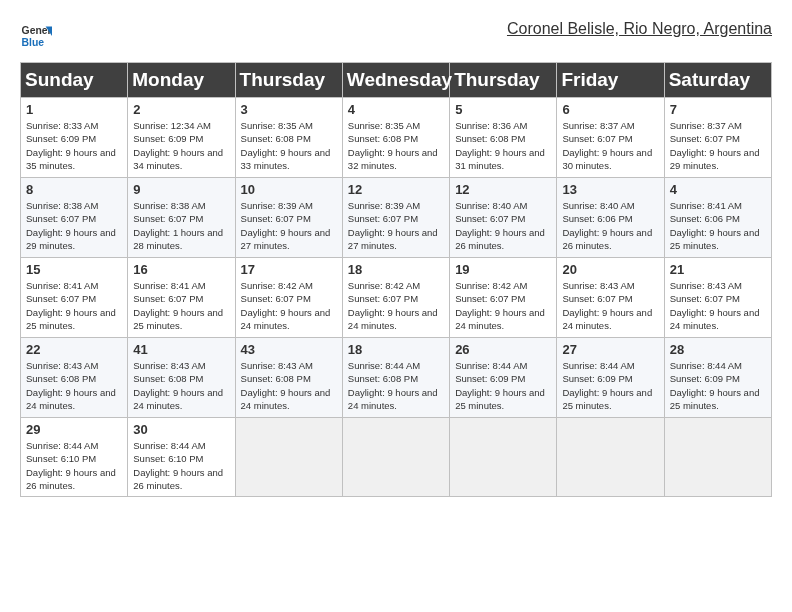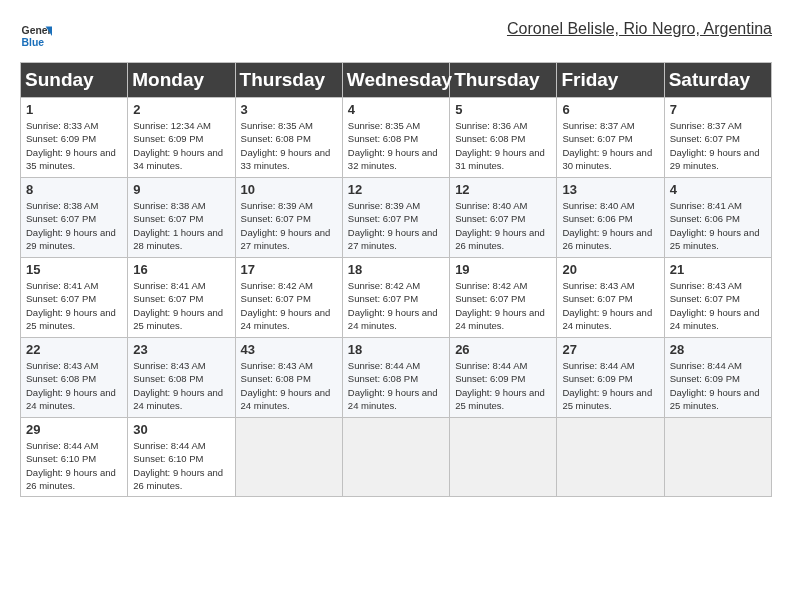--- a/index.html
+++ b/index.html
@@ -289,21 +289,21 @@
       <tr>
         <td>
           <span class="day-number">22</span>
           <div class="day-info">
             <span>Sunrise: 8:43 AM</span><br>
             <span>Sunset: 6:08 PM</span><br>
             <span>Daylight: 9 hours and 24 minutes.</span>
           </div>
         </td>
         <td>
-          <span class="day-number">23</span>
+          <span class="day-number">41</span>
           <div class="day-info">
             <span>Sunrise: 8:43 AM</span><br>
             <span>Sunset: 6:08 PM</span><br>
             <span>Daylight: 9 hours and 24 minutes.</span>
           </div>
         </td>
         <td>
           <span class="day-number">43</span>
           <div class="day-info">
             <span>Sunrise: 8:43 AM</span><br>

